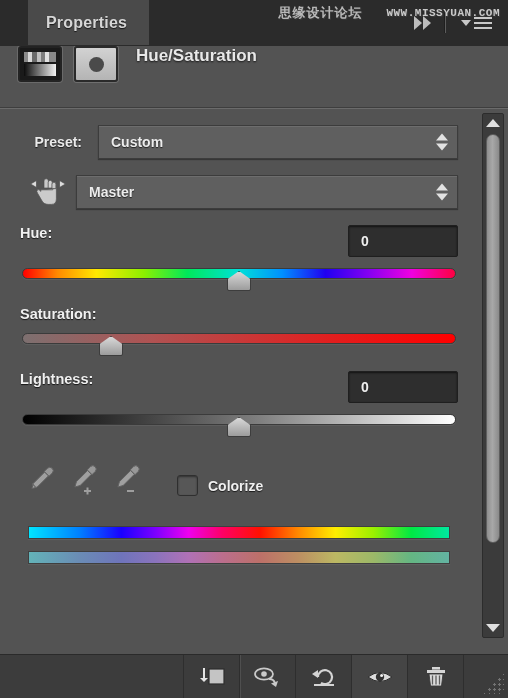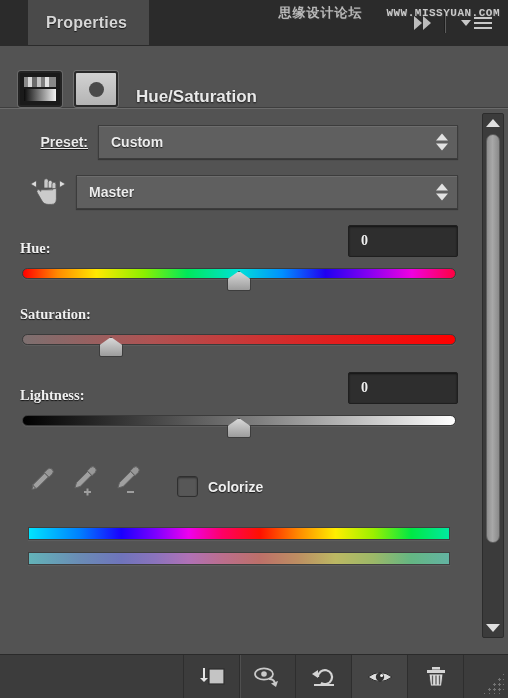--- a/index.html
+++ b/index.html
@@ -95,21 +95,21 @@
     font-size: 11px; font-weight: bold;
     color: #c9c9c9;
     letter-spacing: .5px;
     font-family: "Liberation Mono", monospace;
     text-shadow: 1px 1px 0 #3a3a3a;
   }
 
   
   .header {
     height: 62px;
-    display: flex; align-items: flex-end;
+    display: flex; align-items: flex-start;
     gap: 12px;
     padding-left: 18px;
     background: #535353;
     border-bottom: 1px solid #3e3e3e;
   }
   .thumb {
     width: 44px; height: 36px;
     border-radius: 3px;
     flex: none;
   }
@@ -166,21 +166,21 @@
   }
 
   
   .row-select {
     display: flex; align-items: center;
     margin-bottom: 14px;
   }
   .lbl-preset {
     color: #eaeaea; font-size: 14px; font-weight: bold;
     text-shadow: 0 1px 1px rgba(0,0,0,.7);
-    width: 78px; text-align: right; padding-right: 10px; text-decoration: underline;
+    width: 78px; text-align: right; padding-right: 16px;
   }
   .select {
     position: relative;
     flex: 1;
     height: 34px;
     background: #5f5f5f;
     border: 1px solid #3c3c3c;
     border-radius: 0;
     box-shadow: inset 0 1px 0 rgba(255,255,255,.09), 0 1px 1px rgba(0,0,0,.35);
     display: flex; align-items: center;
@@ -206,24 +206,23 @@
 
   .hand-icon {
     width: 56px; height: 38px;
     display: flex; align-items: center; justify-content: center;
     flex: none;
   }
 
   
   .slider-group { margin-top: 14px; }
   .slider-head {
-    display: flex; align-items: flex-end;
+    display: flex; align-items: flex-start;
     justify-content: space-between;
     margin-bottom: 9px;
-    font-family: Liberation Serif, serif;
   }
   .slider-label {
     color: #f0f0f0;
     font-size: 14.5px;
     font-weight: bold;
     text-shadow: 0 1px 1px rgba(0,0,0,.75);
   }
   .value-field {
     width: 110px; height: 32px;
     background: #2e2e2e;

